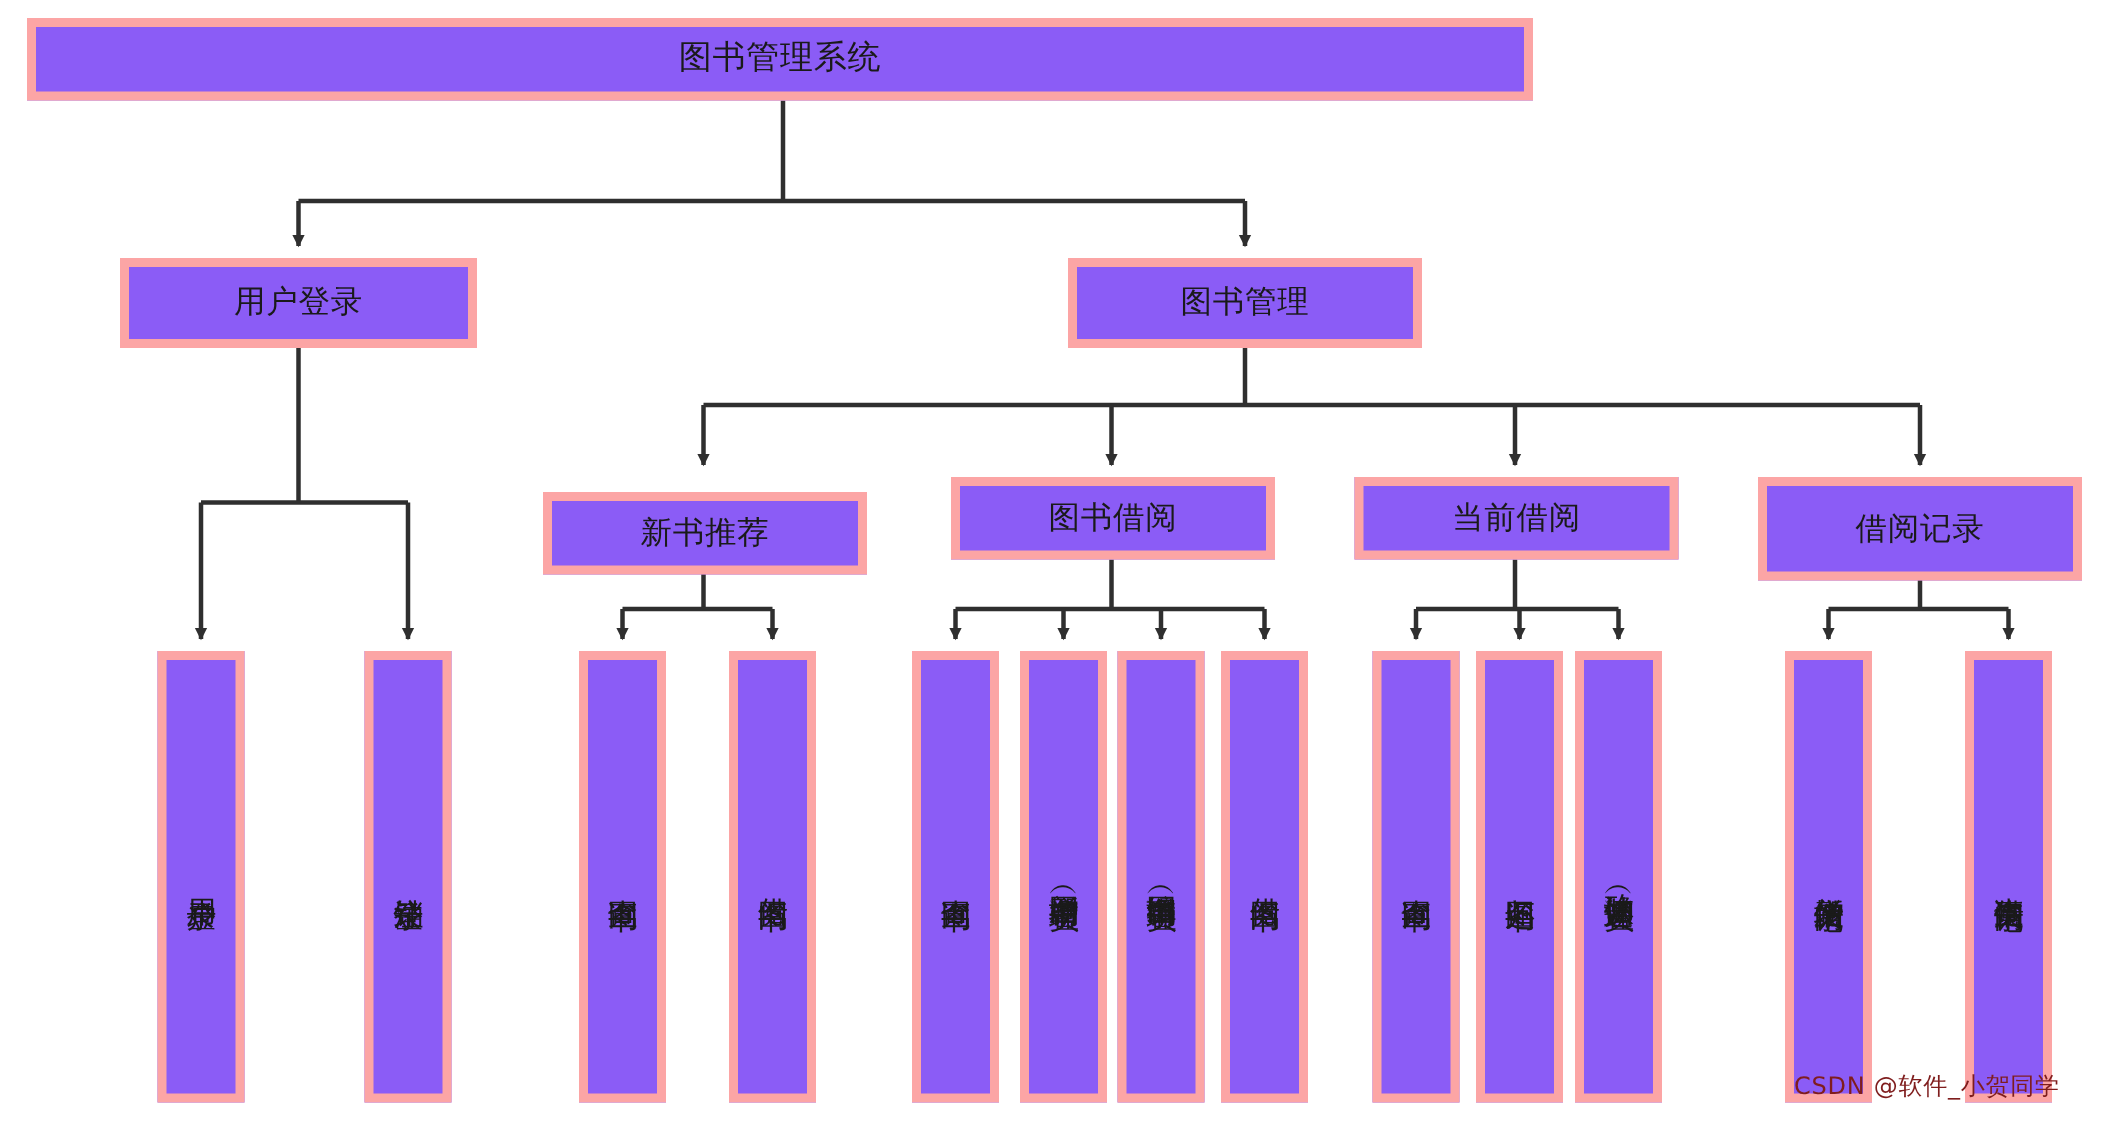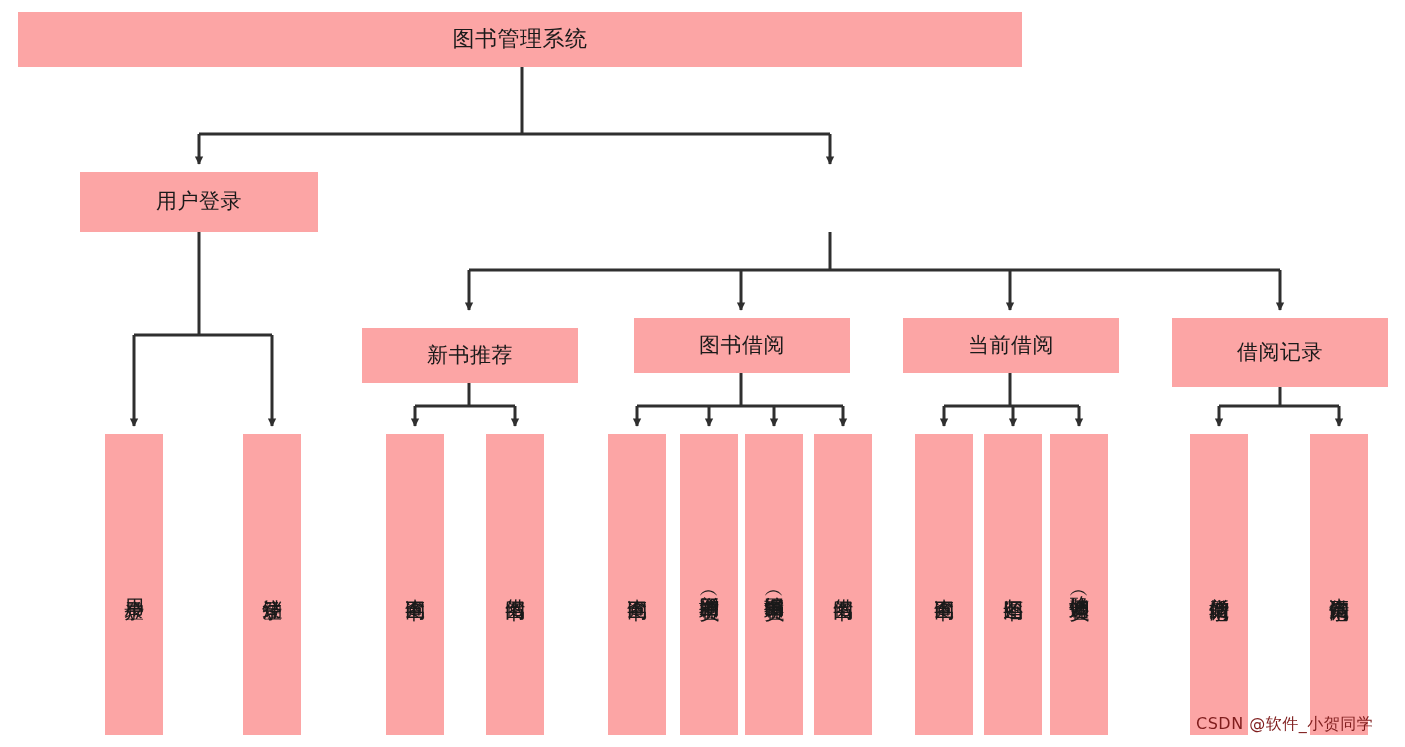--- a/index.html
+++ b/index.html
@@ -22,22 +22,22 @@
   svg#edges {
     position: absolute;
     left: 0;
     top: 0;
     width: 1405px;
     height: 747px;
   }
   .node {
     position: absolute;
     box-sizing: border-box;
-    background: #fca5a5;
-    border: 2px solid #fca5a5;
+    background: #8b5cf6;
+    border: 6px solid #fca5a5;
     display: flex;
     align-items: center;
     justify-content: center;
     z-index: 2;
   }
   .node .node-label {
     color: #1a1a1a;
     font-size: 21px;
     line-height: 1.2;
     letter-spacing: 0.5px;
@@ -129,20 +129,23 @@
   </svg>
 
   <div class="node root" style="left:18px; top:12px; width:1004px; height:55px;">
     <span class="node-label">图书管理系统</span>
   </div>
 
   <div class="node" style="left:80px; top:172px; width:238px; height:60px;">
     <span class="node-label">用户登录</span>
   </div>
 
+  <div class="node" style="left:712px; top:172px; width:236px; height:60px;">
+    <span class="node-label">图书管理</span>
+  </div>
 
   <div class="node" style="left:362px; top:328px; width:216px; height:55px;">
     <span class="node-label">新书推荐</span>
   </div>
 
   <div class="node" style="left:634px; top:318px; width:216px; height:55px;">
     <span class="node-label">图书借阅</span>
   </div>
 
   <div class="node" style="left:903px; top:318px; width:216px; height:55px;">

